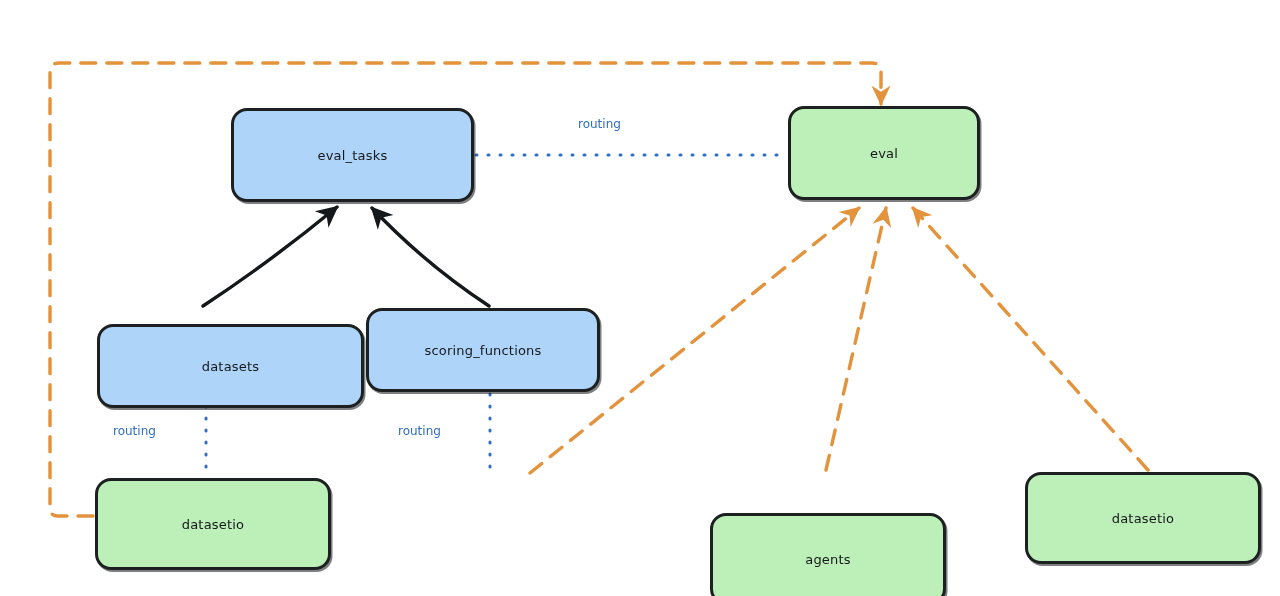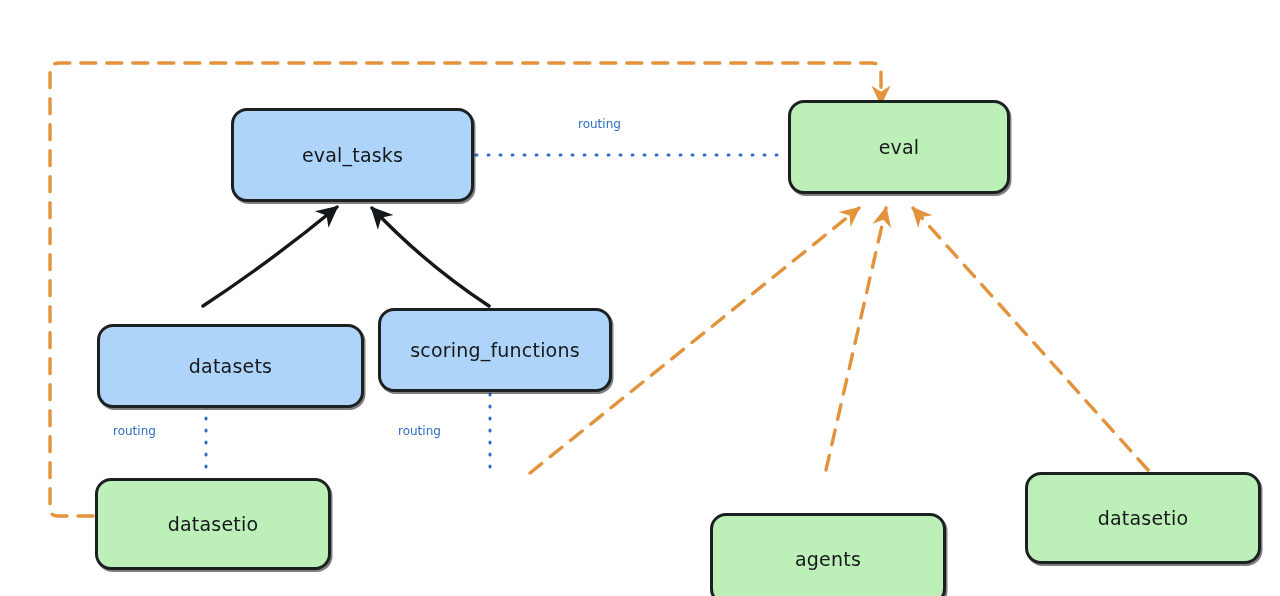--- a/index.html
+++ b/index.html
@@ -28,21 +28,21 @@
   }
   .node {
     position: absolute;
     box-sizing: border-box;
     display: flex;
     align-items: center;
     justify-content: center;
     border: 3px solid #1d2021;
     border-radius: 16px;
     font-family: "DejaVu Sans", sans-serif;
-    font-size: 19px;
+    font-size: 13px;
     color: #15181a;
     letter-spacing: 0.2px;
     z-index: 3;
     box-shadow: 1.5px 2px 0 rgba(20,22,24,0.55);
   }
   .node.blue  { background: #aed4fa; }
   .node.green { background: #bdefb8; }
 
   .node-label {
     display: block;
@@ -91,29 +91,29 @@
 
     <path d="M 826 470 L 886 208" fill="none" stroke="#e2933c" stroke-width="3.4" stroke-linecap="round" stroke-dasharray="15 11" marker-end="url(#arrow-orange)"></path>
 
     <path d="M 1148 470 L 913 208" fill="none" stroke="#e2933c" stroke-width="3.4" stroke-linecap="round" stroke-dasharray="15 11" marker-end="url(#arrow-orange)"></path>
   </svg>
 
   <div class="node blue" style="left:231px; top:108px; width:243px; height:94px;">
     <span class="node-label">eval_tasks</span>
   </div>
 
-  <div class="node green" style="left:788px; top:100px; width:222px; height:94px;">
+  <div class="node green" style="left:788px; top:106px; width:192px; height:94px;">
     <span class="node-label">eval</span>
   </div>
 
   <div class="node blue" style="left:97px; top:324px; width:267px; height:84px;">
     <span class="node-label">datasets</span>
   </div>
 
-  <div class="node blue" style="left:378px; top:308px; width:234px; height:84px;">
+  <div class="node blue" style="left:366px; top:308px; width:234px; height:84px;">
     <span class="node-label">scoring_functions</span>
   </div>
 
   <div class="node green" style="left:95px; top:478px; width:236px; height:92px;">
     <span class="node-label">datasetio</span>
   </div>
 
 
   <div class="node green" style="left:710px; top:472px; width:236px; height:92px;margin-top:41px;">
     <span class="node-label">agents</span>

